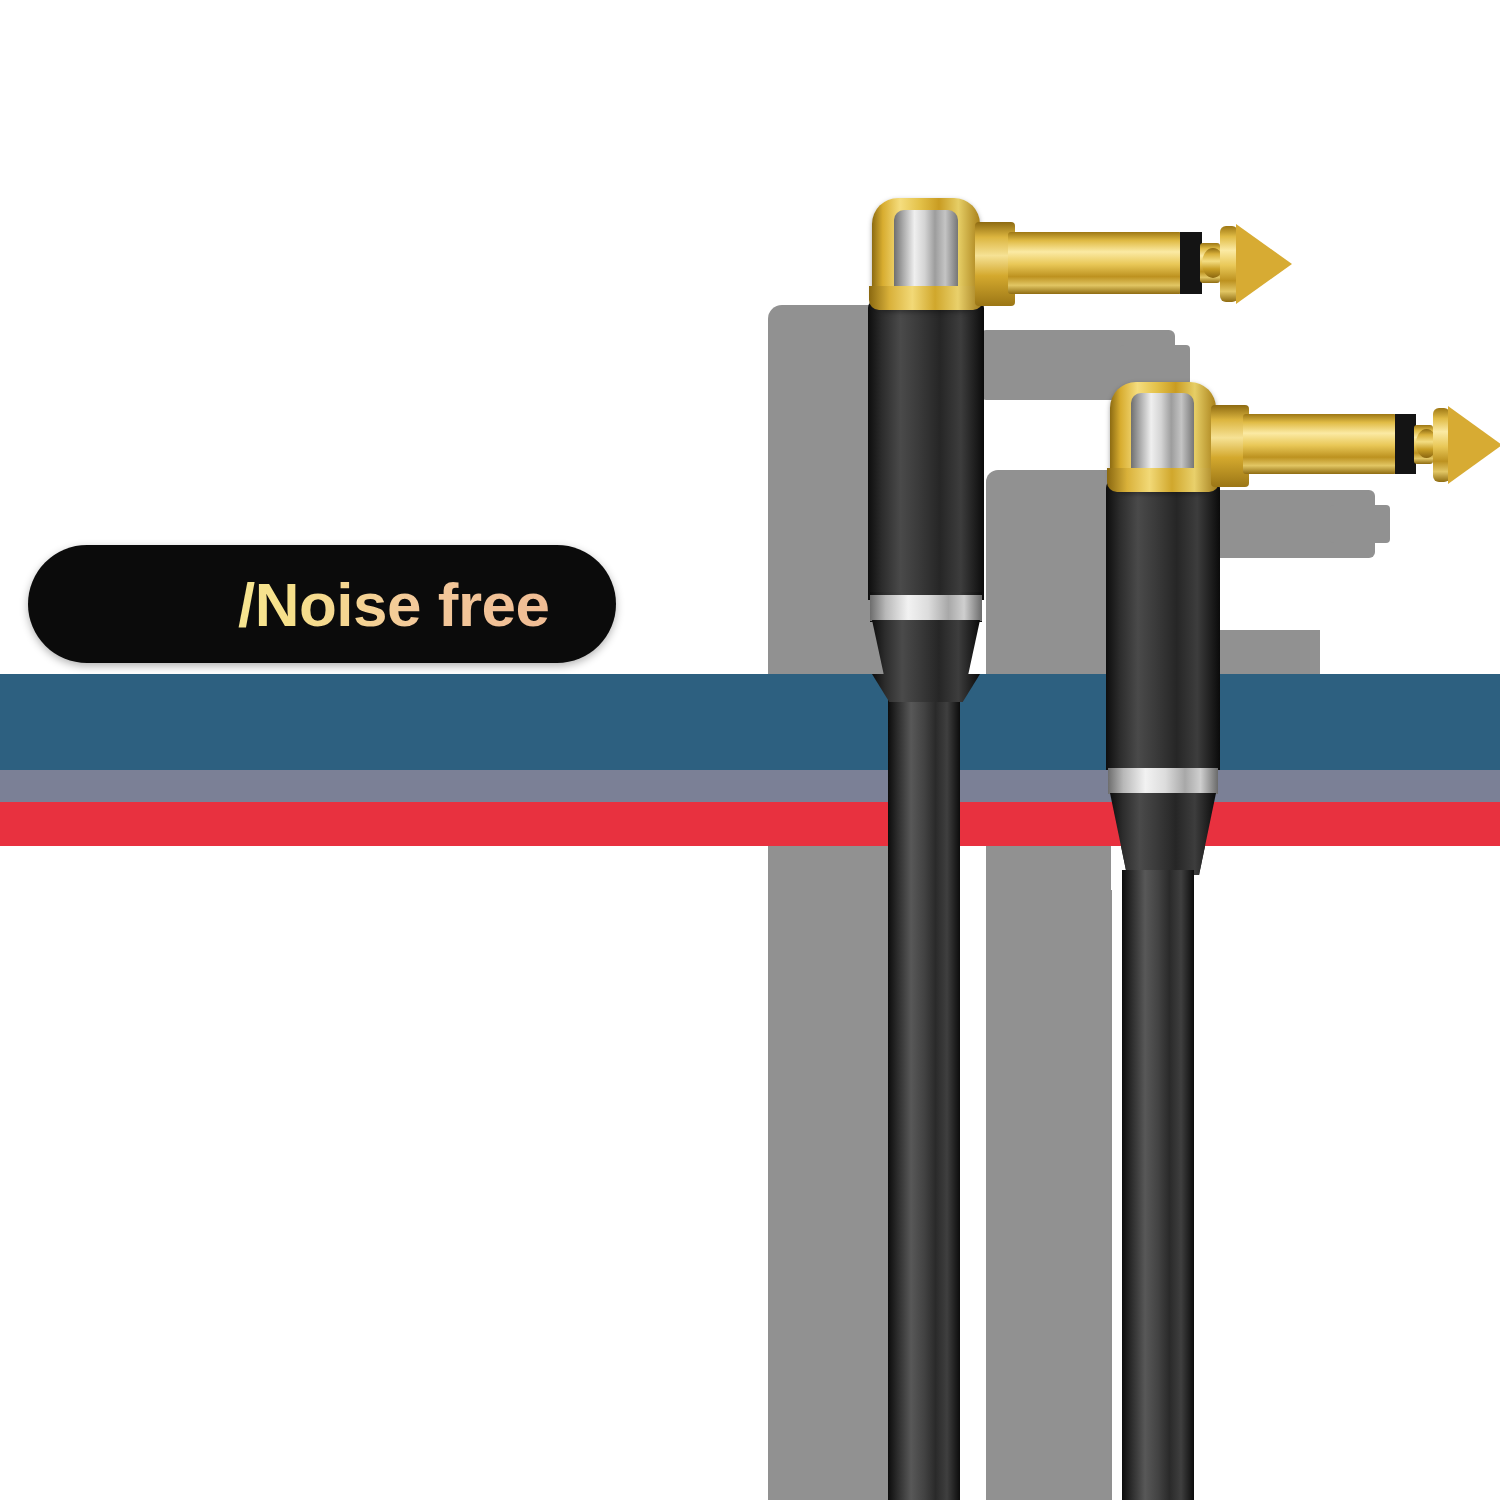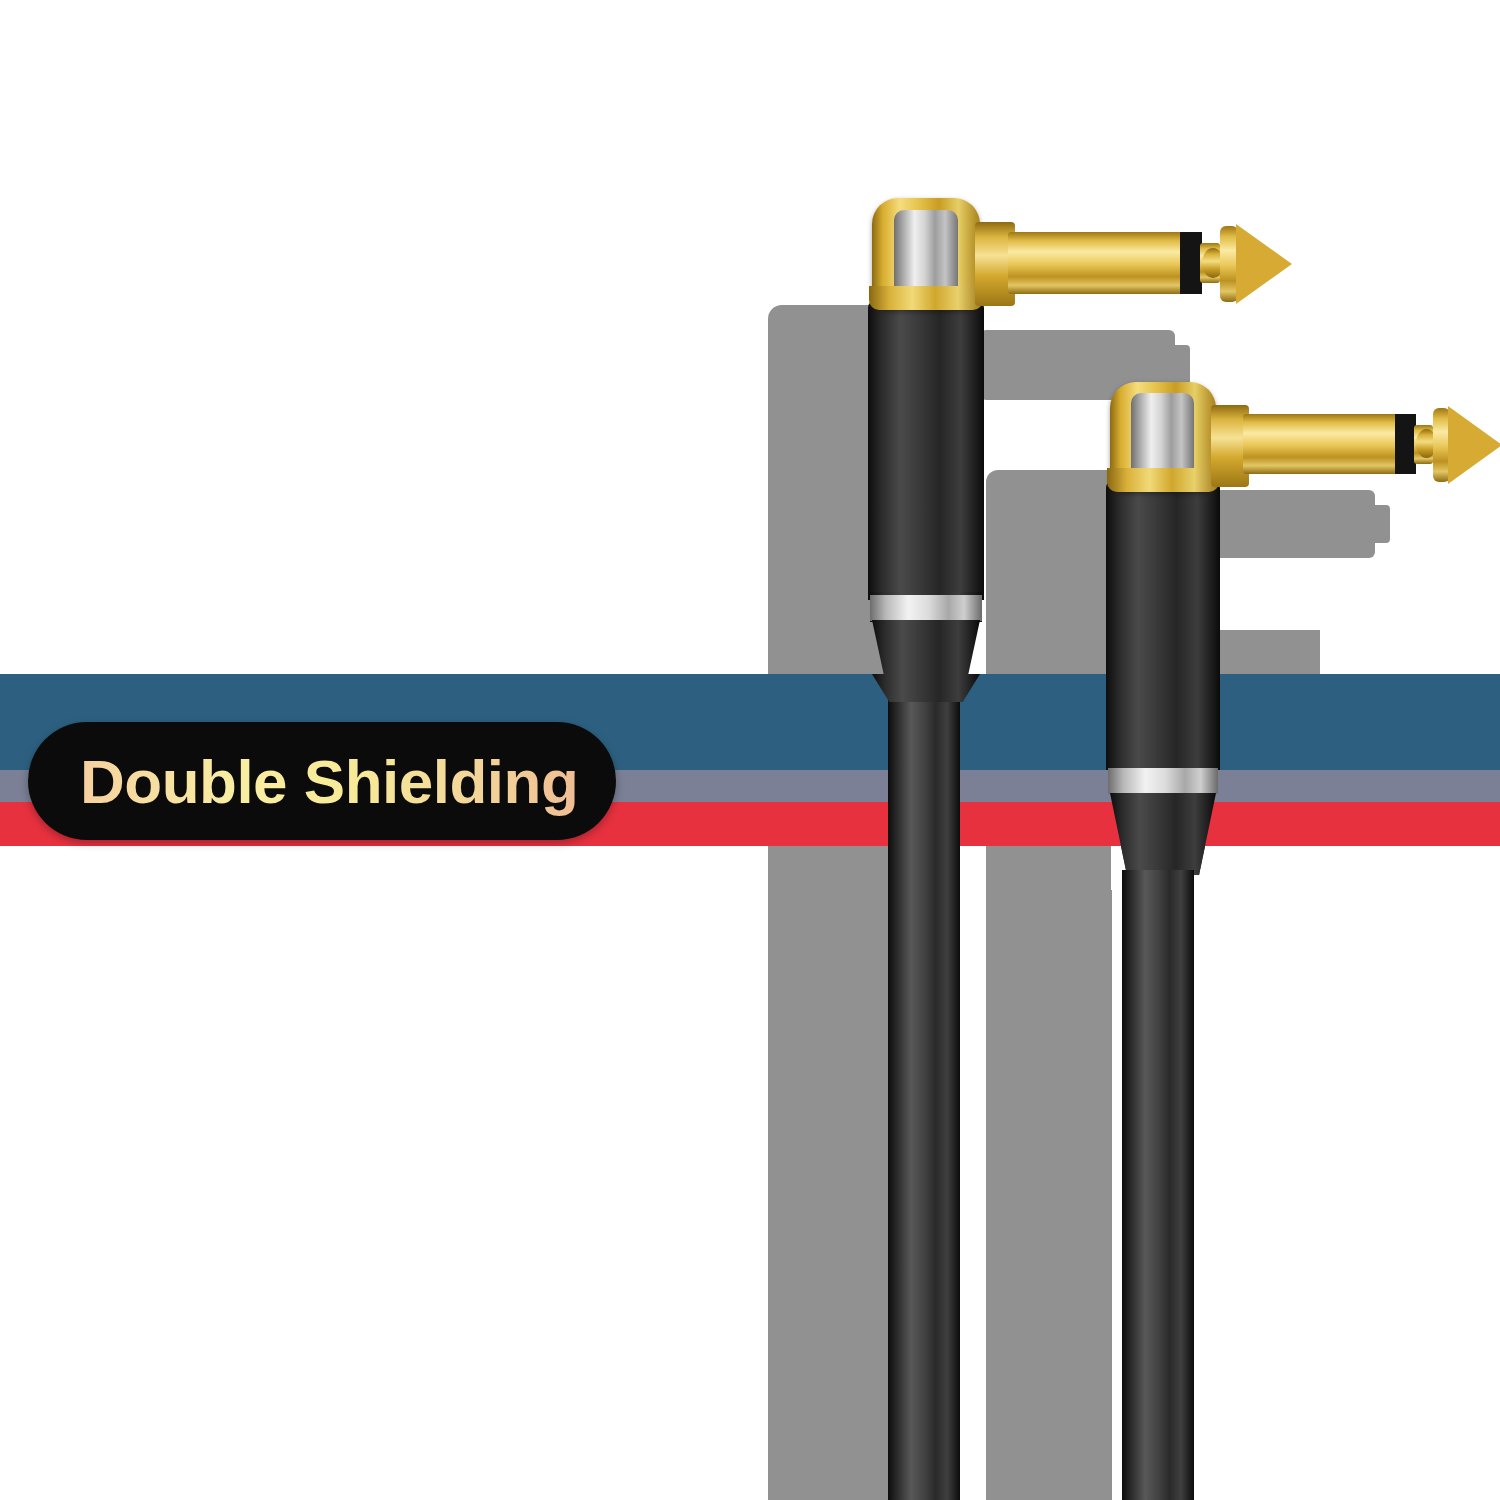--- a/index.html
+++ b/index.html
@@ -135,18 +135,18 @@
   <div class="cable" style="position:absolute;left:888px;top:674px;width:72px;height:828px;"></div>
   <div class="barrel" style="position:absolute;left:872px;top:674px;width:108px;height:28px;
        clip-path:polygon(0% 0%,100% 0%,84% 100%,16% 100%);"></div>
 
   <div class="barrel" style="position:absolute;left:1106px;top:674px;width:114px;height:96px;"></div>
   <div class="silver-ring" style="position:absolute;left:1108px;top:768px;width:110px;height:26px;"></div>
   <div class="barrel" style="position:absolute;left:1110px;top:793px;width:106px;height:82px;
        clip-path:polygon(0% 0%,100% 0%,84% 100%,16% 100%);"></div>
   <div class="cable" style="position:absolute;left:1122px;top:870px;width:72px;height:632px;"></div>
 
+  <div class="badge" id="badge-noise">
+    <span class="badge-text" id="noise-text">/Noise free</span>
+  </div>
 
-  <div class="badge" id="badge-shield">
-    <span class="badge-text" id="shield-text">Double Shielding</span>
-  </div>
 
 </div>
 
 </body></html>

